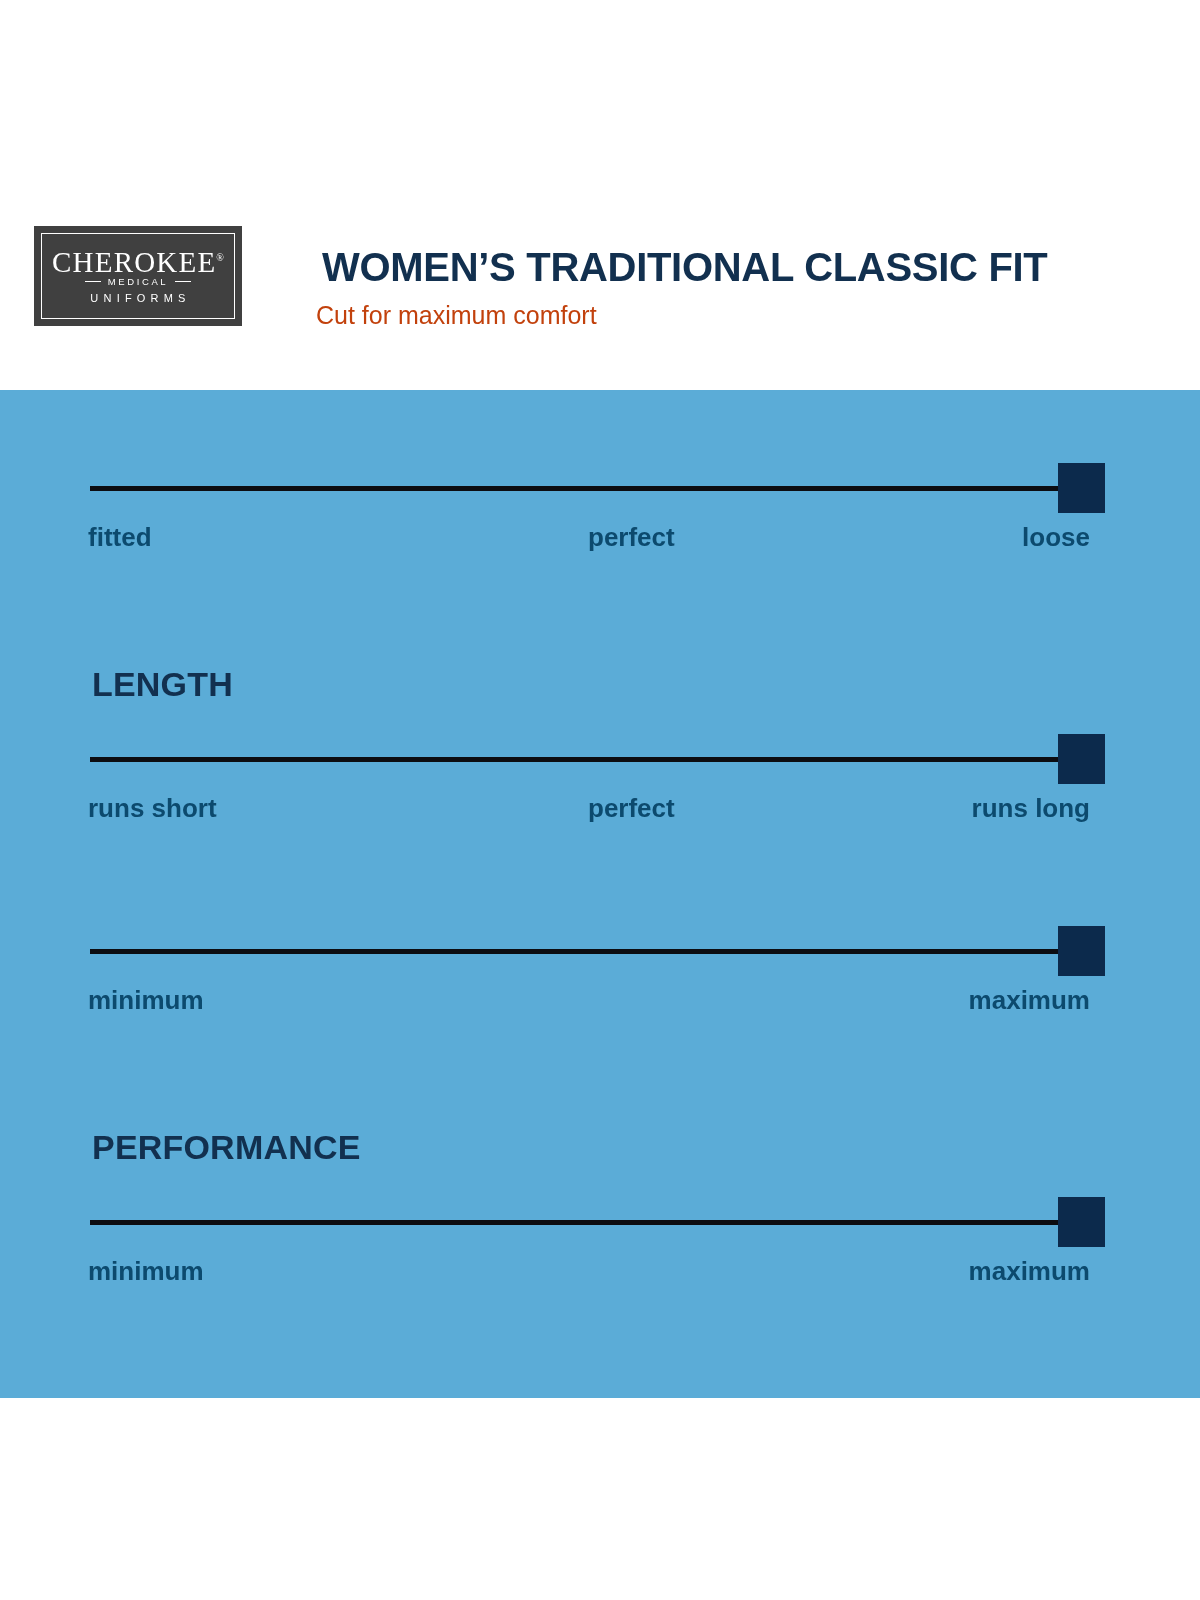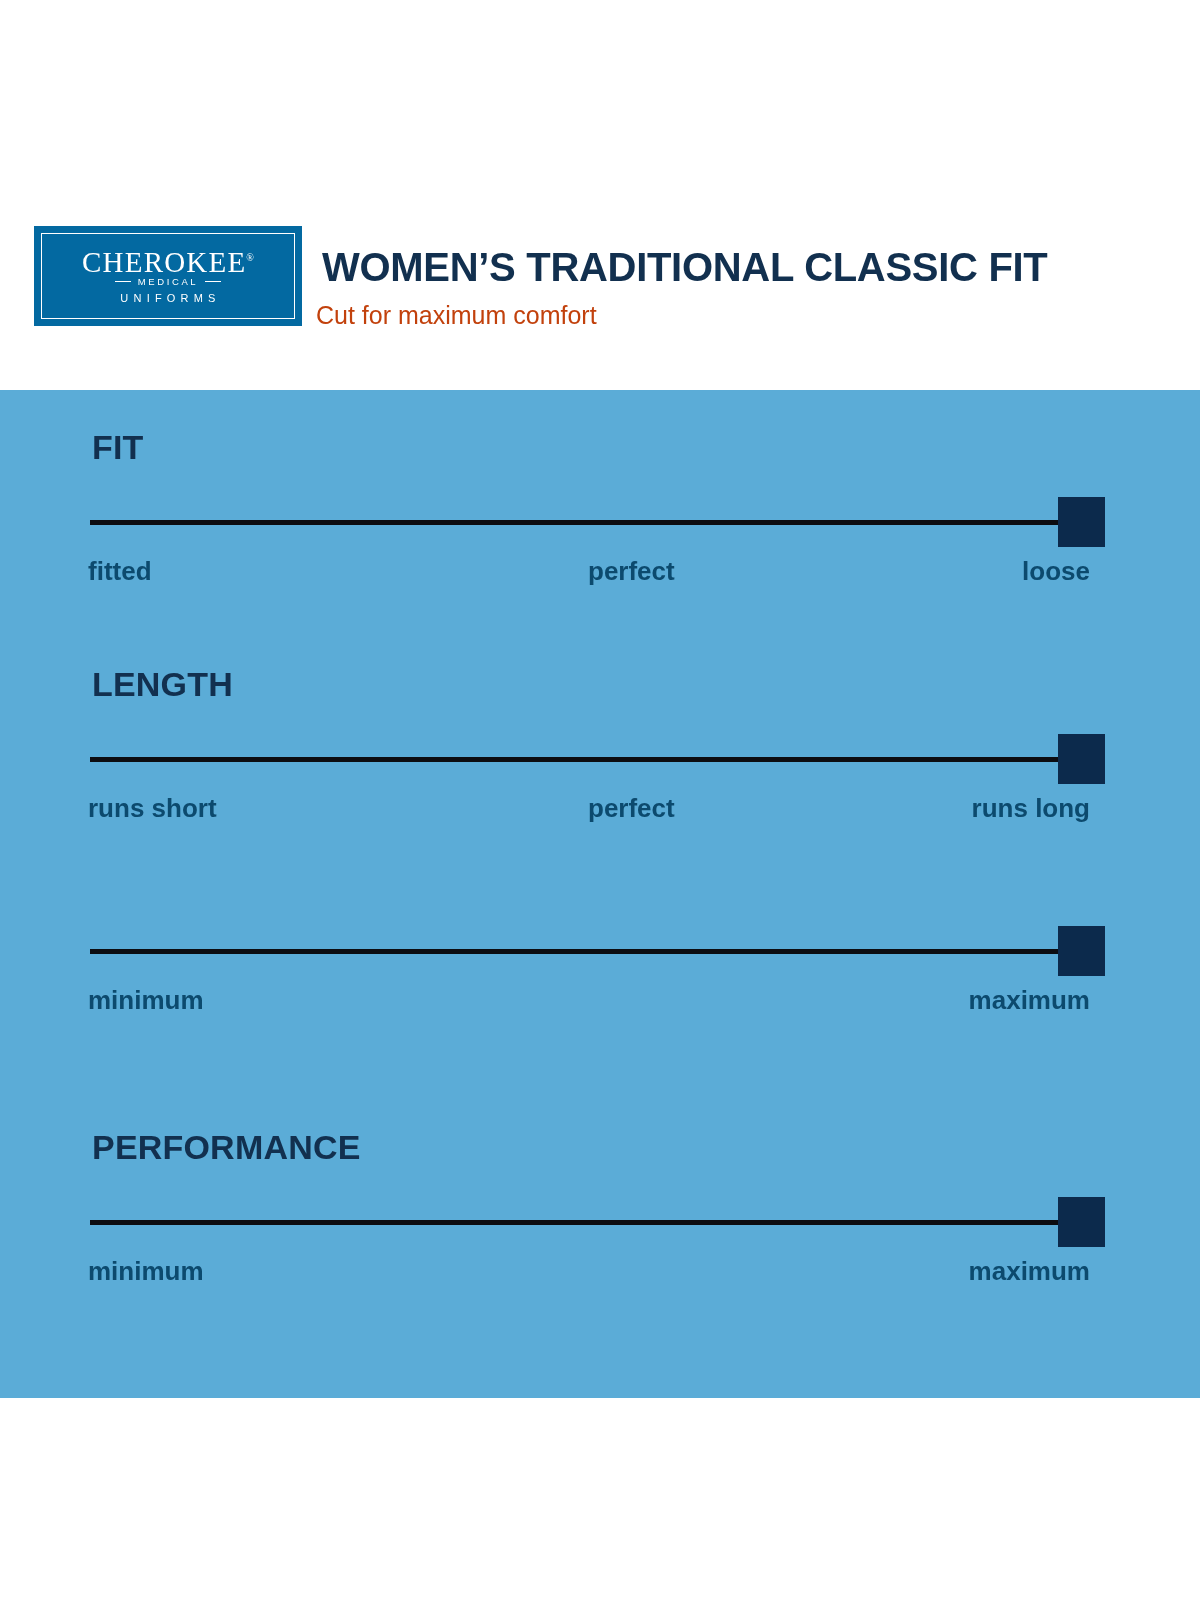--- a/index.html
+++ b/index.html
@@ -31,23 +31,23 @@
     top: 0;
     width: 1200px;
     height: 390px;
     background: #ffffff;
   }
 
   .brand-logo {
     position: absolute;
     left: 34px;
     top: 226px;
-    width: 268px;
+    width: 208px;
     height: 100px;
-    background: #0369a1;
+    background: #404040;
     box-sizing: border-box;
     padding: 7px;
   }
   .brand-logo-inner {
     width: 100%;
     height: 100%;
     border: 1.5px solid #ffffff;
     box-sizing: border-box;
     display: flex;
     flex-direction: column;
@@ -233,21 +233,20 @@
       <h1 class="header-title">WOMEN’S TRADITIONAL CLASSIC FIT</h1>
       <div class="header-subtitle">Cut for maximum comfort</div>
     </div>
 
   </div>
 
   <div class="panel">
     <div class="metrics">
 
       <div class="metric metric-1">
-        <h2 class="metric-title">FIT</h2>
         <div class="slider">
           <div class="slider-track" style="width: 970px;"></div>
           <div class="slider-handle" style="left:970px;"></div>
         </div>
         <div class="scale-labels">
           <span class="scale-label left">fitted</span>
           <span class="scale-label center">perfect</span>
           <span class="scale-label right">loose</span>
         </div>
       </div>

